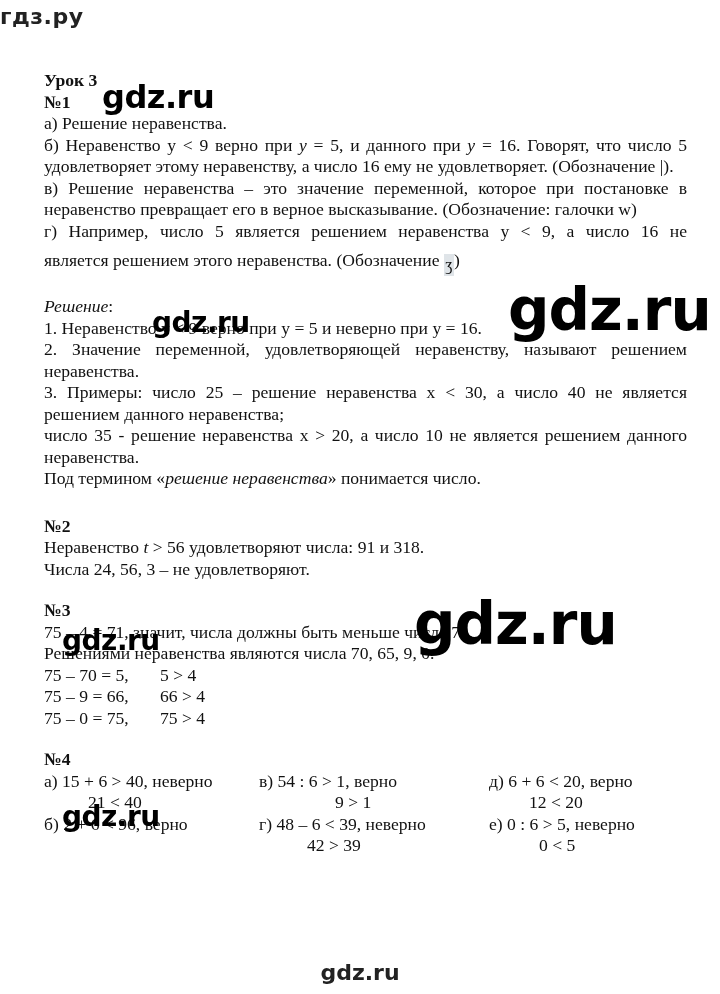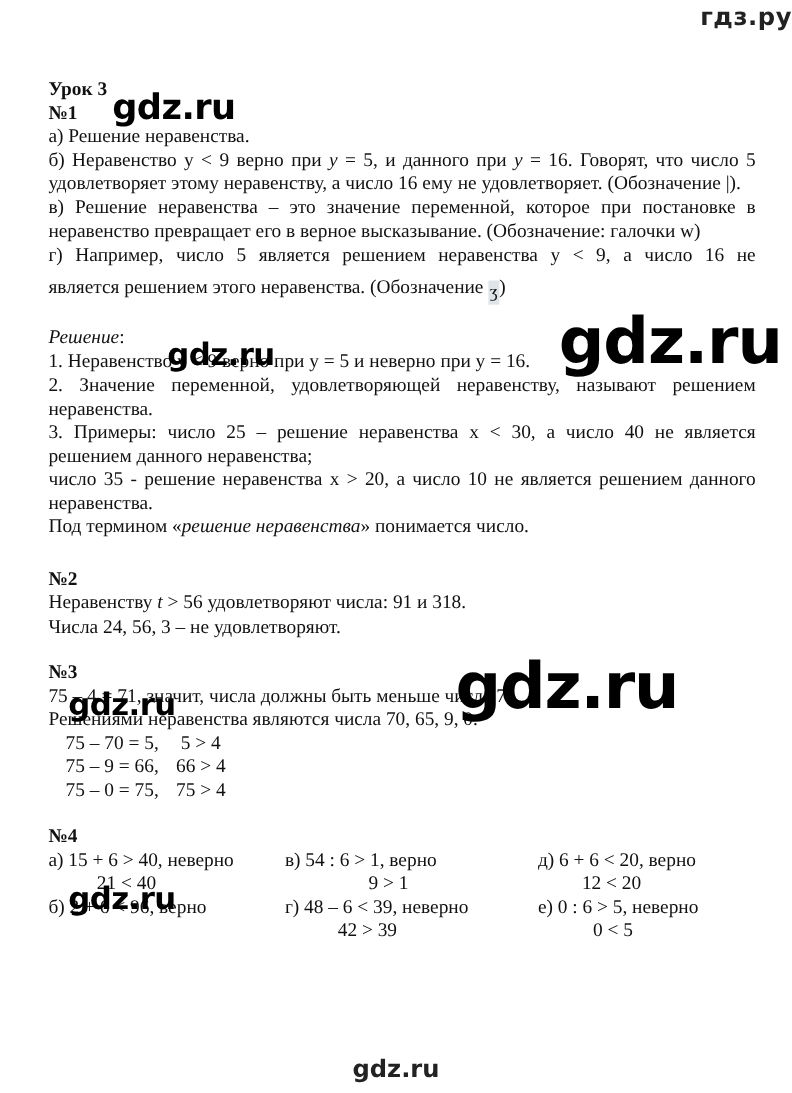--- a/index.html
+++ b/index.html
@@ -1,18 +1,18 @@
 <!DOCTYPE html>
 <html><head>
   <meta charset="utf-8">
   <style>
     html, body { margin: 0; padding: 0; background: #ffffff; }
     body { width: 720px; height: 994px; position: relative; overflow: hidden; color: #111; }
     .site-header {
-      position: absolute; left: 0; top: 4px; width: 720px; text-align: right;
+      position: absolute; left: 0; top: 4px; width: 720px; text-align: left;
       font-family: "DejaVu Sans", sans-serif; font-weight: bold; font-size: 22px; color: #222;
       letter-spacing: 0.5px;
     }
     .site-footer {
       position: absolute; left: 0; top: 960px; width: 720px; text-align: center;
       font-family: "DejaVu Sans", sans-serif; font-weight: bold; font-size: 22px; color: #222;
     }
     .doc {
       position: absolute; left: 44px; top: 70px; width: 643px;
       font-family: "Liberation Serif", serif; font-size: 17.6px; line-height: 21.5px; color: #111;
@@ -28,21 +28,21 @@
       display: inline-block; width: 10px; height: 22px; vertical-align: -4px;
       background: #dfe4e8; text-align: center; font-size: 16px; line-height: 22px;
     }
     .watermark {
       position: absolute; font-family: "DejaVu Sans", sans-serif; font-weight: bold; color: #000;
       letter-spacing: -0.5px;
     }
     .wm-small { font-size: 28px; }
     .wm-big { font-size: 58px; letter-spacing: -1px; }
     .eq-table { border-collapse: collapse; }
-    .eq-table td { padding: 0; vertical-align: top; text-align: center; }
+    .eq-table td { padding: 0; vertical-align: top; }
     .eq-table td.c1 { width: 116px; }
     .grid4 { display: grid; grid-template-columns: 215px 230px 200px; }
   </style>
 </head>
 <body>
 
 <div class="site-header">гдз.ру</div>
 
 <div class="doc">
   <p class="bold">Урок 3</p>
@@ -57,21 +57,21 @@
 
   <p><span class="italic">Решение</span><span>:</span></p>
   <p>1. Неравенство y &lt; 9 верно при y = 5 и неверно при y = 16.</p>
   <p class="justify">2. Значение переменной, удовлетворяющей неравенству, называют решением неравенства.</p>
   <p class="justify">3. Примеры: число 25 – решение неравенства x &lt; 30, а число 40 не является решением данного неравенства;</p>
   <p class="justify">число 35 - решение неравенства x &gt; 20, а число 10 не является решением данного неравенства.</p>
   <p><span>Под термином «</span><span class="italic">решение неравенства</span><span>» понимается число.</span></p>
   <div class="gap-line" style="height:26px"></div>
 
   <p class="bold">№2</p>
-  <p><span>Неравенству </span><span class="italic">t</span><span> &gt; 56 удовлетворяют числа: 91 и 318.</span></p>
+  <p><span>Неравенство </span><span class="italic">t</span><span> &gt; 56 удовлетворяют числа: 91 и 318.</span></p>
   <p>Числа 24, 56, 3 – не удовлетворяют.</p>
   <div style="height:20px"></div>
 
   <p class="bold">№3</p>
   <p>75 – 4 = 71, значит, числа должны быть меньше числа 71.</p>
   <p>Решениями неравенства являются числа 70, 65, 9, 0.</p>
   <table class="eq-table">
     <tbody>
         <tr>
           <td class="c1">75 – 70 = 5,</td>

